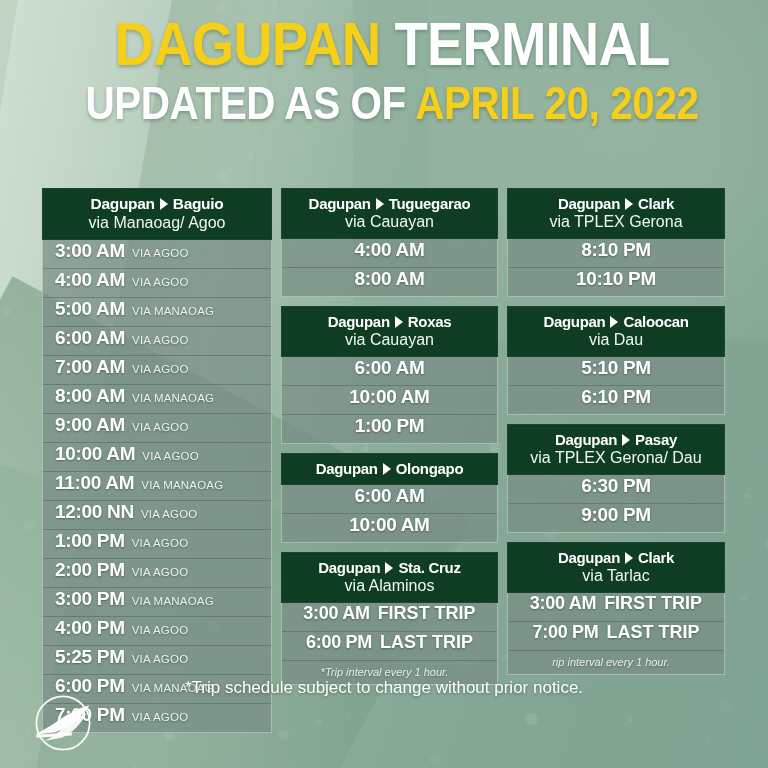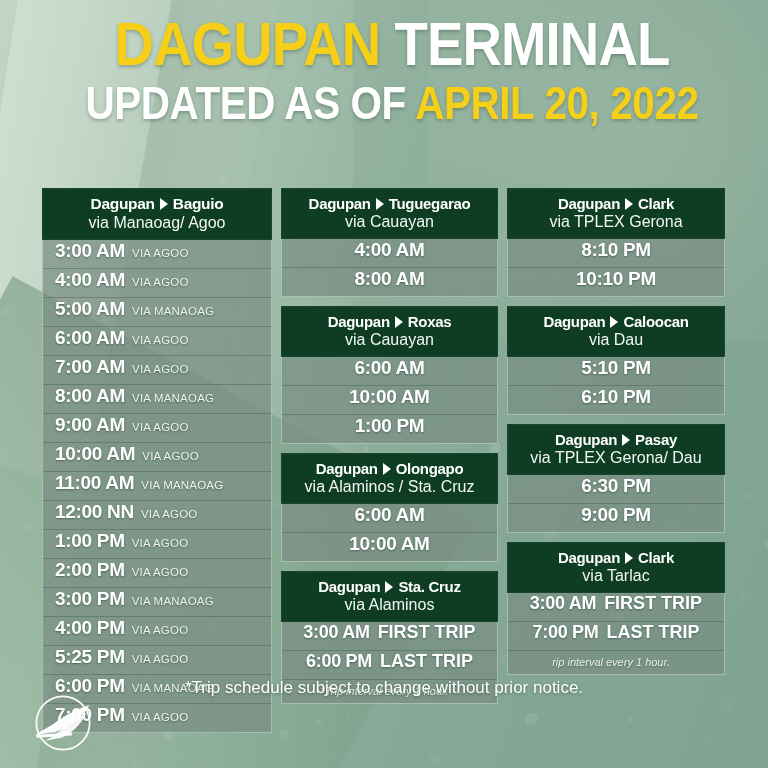--- a/index.html
+++ b/index.html
@@ -395,21 +395,20 @@
           </div>
         </div>
       </div>
       <div class="section">
         <div class="sec-head">
           <div class="route">
             <span>Dagupan</span>
             <span class="arrow-icon"></span>
             <span>Olongapo</span>
           </div>
-          <div class="via">via Alaminos / Sta. Cruz</div>
         </div>
         <div class="rows">
           <div class="row">
             <span class="time">6:00 AM</span>
           </div>
           <div class="row">
             <span class="time">10:00 AM</span>
           </div>
         </div>
       </div>

